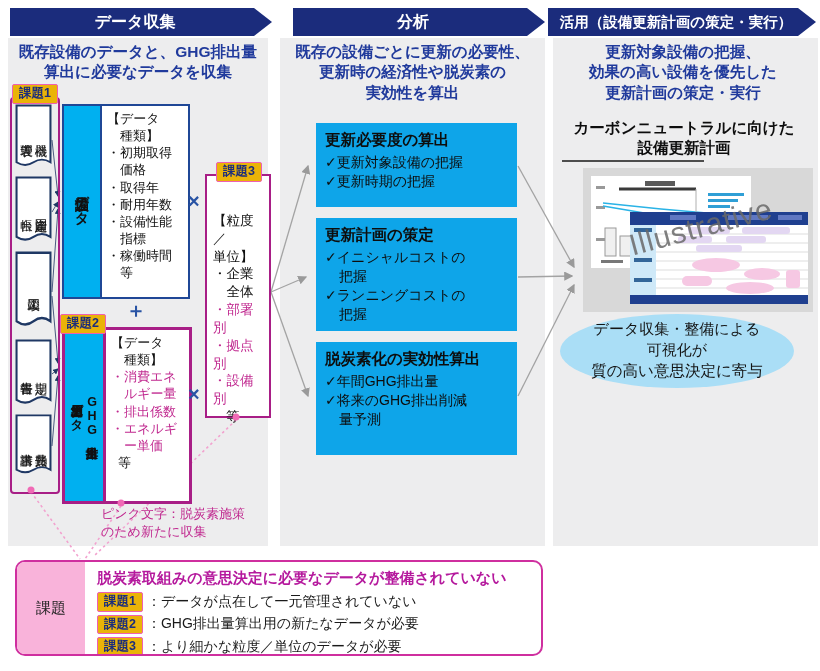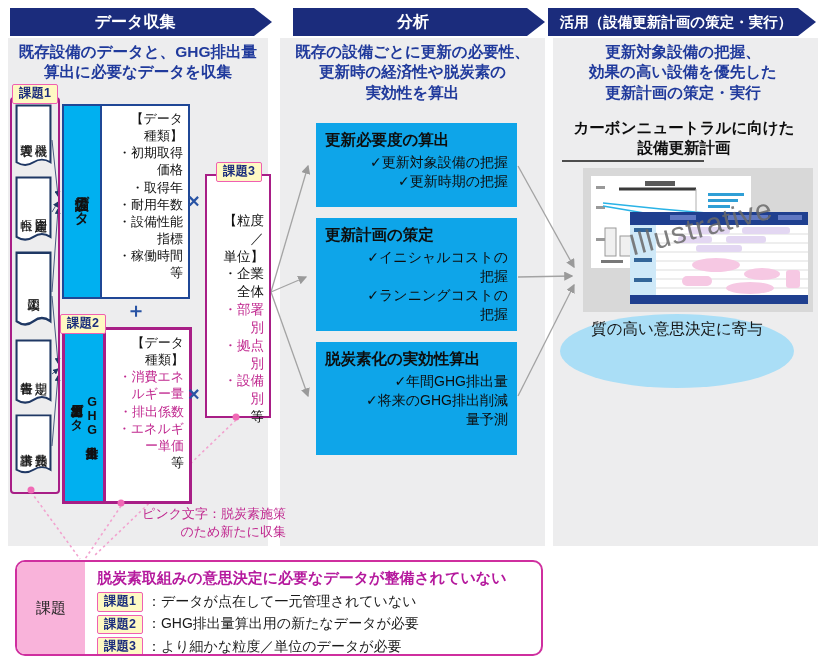--- a/index.html
+++ b/index.html
@@ -1,28 +1,28 @@
 <!DOCTYPE html>
 <html><head>
 <meta charset="utf-8">
 <style>
   html,body{margin:0;padding:0;background:#fff;}
   .canvas{position:relative;width:820px;height:671px;background:#ffffff;overflow:hidden;
           font-family:"Liberation Sans","DejaVu Sans",sans-serif;color:#111;}
   .abs{position:absolute;}
-  .pre{white-space:pre-line;text-align:right;}
+  .pre{white-space:pre-line;}
   .panel{background:#ededee;z-index:0;}
   
   .phase-header{height:28px;background:#1b2c7c;color:#fff;font-weight:bold;
     display:flex;align-items:center;justify-content:center;z-index:2;
     clip-path:polygon(0 0,calc(100% - 18px) 0,100% 50%,calc(100% - 18px) 100%,0 100%);
     padding-right:12px;box-sizing:border-box;}
   .phase-desc{color:#203a9c;font-weight:bold;text-align:center;font-size:15.5px;line-height:1.32;z-index:2;}
   
-  .kbadge{background:#fef9c3;color:#1b2d7c;font-weight:bold;font-size:12.5px;
+  .kbadge{background:#eab308;color:#1b2d7c;font-weight:bold;font-size:12.5px;
     padding:1px 6px;z-index:4;border:1px solid #ef5fb2;border-radius:2px;line-height:1.25;}
   
   .tallbox{border:2.5px solid #a81e86;border-radius:4px;z-index:2;}
   
   .doc{z-index:3;}
   .doc svg{position:absolute;left:0;top:0;width:100%;height:100%;}
   .doc-label{position:absolute;inset:2px 2px 8px 2px;display:flex;align-items:center;justify-content:center;
     writing-mode:vertical-rl;text-orientation:upright;font-size:12.5px;font-weight:500;color:#1a1a1a;
     line-height:1.15;white-space:pre-line;letter-spacing:0px;}
   
@@ -288,20 +288,22 @@
       <rect x="0" y="83" width="178" height="9" fill="#1f3f8f"></rect>
       <rect x="4" y="16" width="18" height="4" fill="#336699"></rect>
       <rect x="4" y="46" width="18" height="4" fill="#336699"></rect>
       <rect x="4" y="66" width="18" height="4" fill="#336699"></rect>
     </svg>
     <div class="abs watermark" style="left:18px;top:42px;width:200px;text-align:center;">Illustrative</div>
   </div>
 
   <div class="abs ellipse" style="left:560px;top:314px;width:234px;height:74px;"></div>
   <div class="abs ellipse-text" style="left:548px;top:318px;width:258px;">
+    <span class="pre" style="display:block;">データ収集・整備による
+可視化が</span>
     <span class="strong" style="display:block;">質の高い意思決定に寄与</span>
   </div>
 
   <div class="abs issues" style="left:15px;top:560px;width:528px;height:96px;">
     <div class="issues-label">課題</div>
     <div class="issues-body">
       <div class="issues-title">脱炭素取組みの意思決定に必要なデータが整備されていない</div>
       <div class="issue-row">
         <span class="kbadge">課題1</span>
         <span>：データが点在して一元管理されていない</span>

